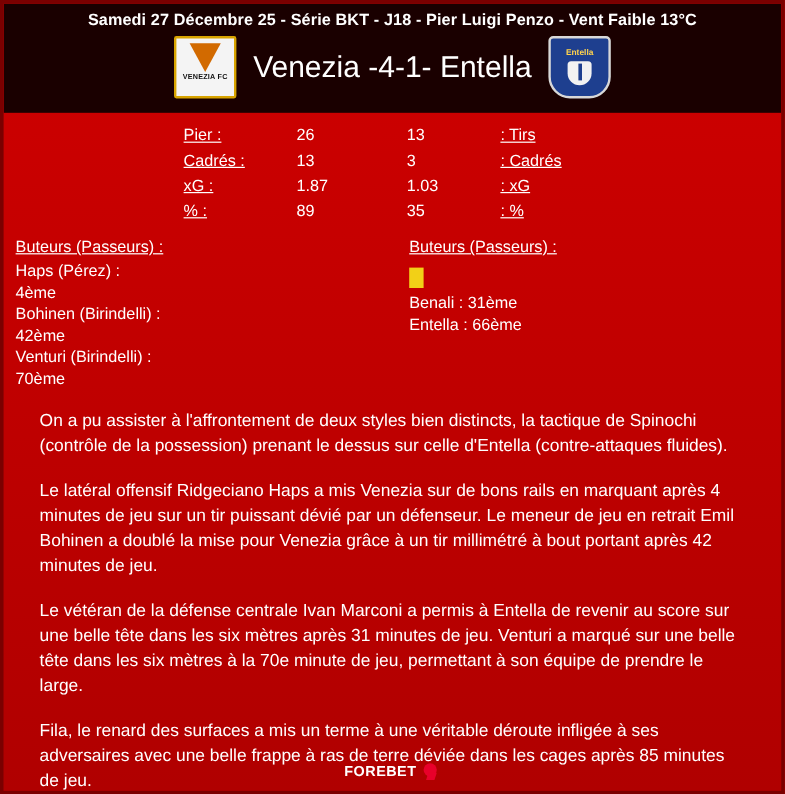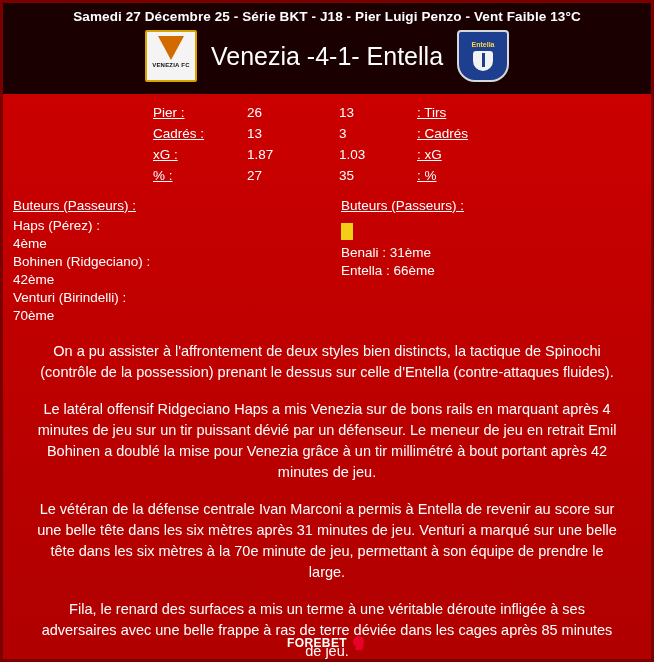--- a/index.html
+++ b/index.html
@@ -196,21 +196,21 @@
   }
   .card-row {
     line-height: 18px;
   }
   
   .commentary {
     color: #ffffff;
     font-size: 14.5px;
     line-height: 21px;
     padding: 16px 30px 0 30px;
-    text-align: center;
+    text-align: left;
   }
   .commentary p {
     margin: 0 0 16px 0;
   }
   .commentary p:last-child {
     margin-bottom: 0;
   }
   
   .footer {
     position: absolute;
@@ -290,37 +290,37 @@
         <td class="lbl-right">: Cadrés</td>
       </tr>
       <tr>
         <td class="lbl-left">xG :</td>
         <td class="val-left">1.87</td>
         <td class="val-right">1.03</td>
         <td class="lbl-right">: xG</td>
       </tr>
       <tr>
         <td class="lbl-left">% :</td>
-        <td class="val-left">27</td>
+        <td class="val-left">89</td>
         <td class="val-right">35</td>
         <td class="lbl-right">: %</td>
       </tr>
     </tbody>
       </table>
   </div>
 
   <div class="scorers">
     <div class="scorers-col">
       <div class="scorers-title">Buteurs (Passeurs) :</div>
       <div class="scorer-row">
         <span class="scorer-name">Haps (Pérez) :</span>
         <span class="scorer-min">4ème</span>
       </div>
       <div class="scorer-row">
-        <span class="scorer-name">Bohinen (Ridgeciano) :</span>
+        <span class="scorer-name">Bohinen (Birindelli) :</span>
         <span class="scorer-min">42ème</span>
       </div>
       <div class="scorer-row">
         <span class="scorer-name">Venturi (Birindelli) :</span>
         <span class="scorer-min">70ème</span>
       </div>
     </div>
 
     <div class="scorers-col right">
       <div class="scorers-title">Buteurs (Passeurs) :</div>

